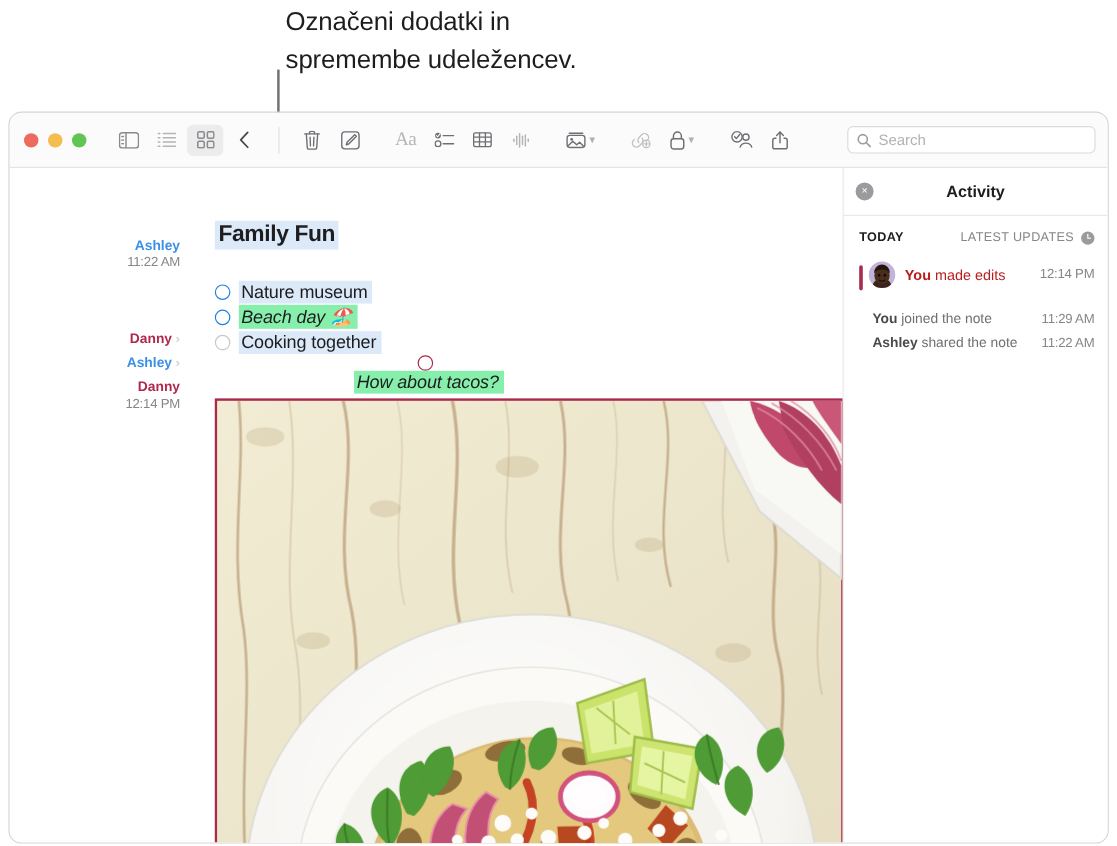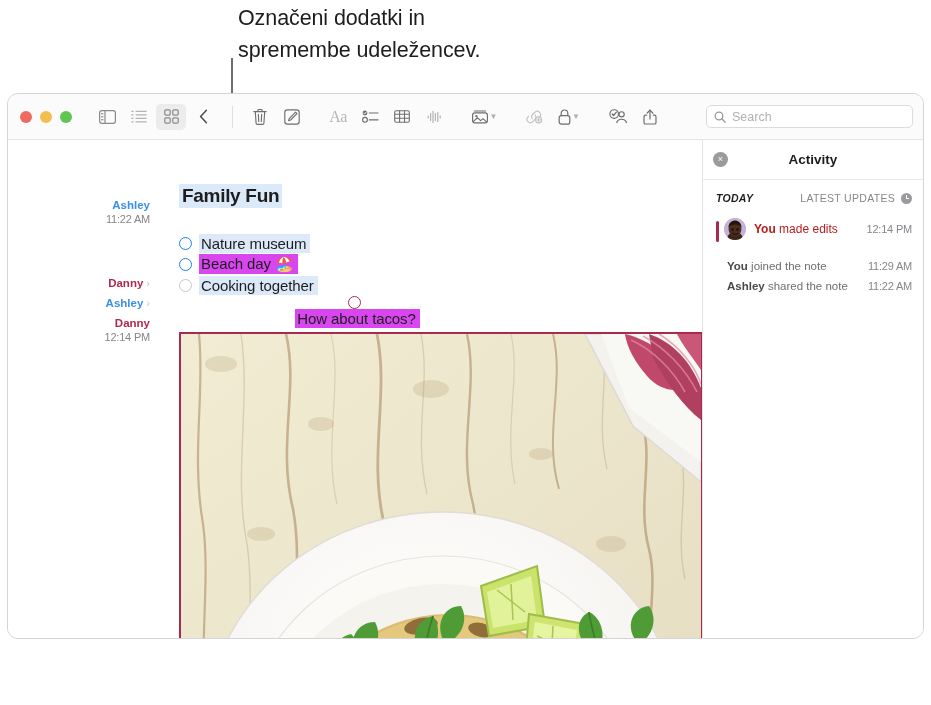--- a/index.html
+++ b/index.html
@@ -47,21 +47,21 @@
     border-right: 2px solid #6e6e73;
     box-sizing: border-box;
   }
 
   
   .window {
     position: absolute;
     left: 7px;
     top: 93px;
     width: 917px;
-    height: 546px;
+    height: 610px;
     background: #ffffff;
     border: 1px solid #d4d4d6;
     border-radius: 11px;
     box-sizing: border-box;
     overflow: hidden;
     display: flex;
     flex-direction: column;
   }
 
   
@@ -222,21 +222,21 @@
   .circle.blue { border-color: #1e80e8; }
   .circle.crimson { border-color: #a8२a4e; }
   .circle.crimson { border-color: #a82a4e; }
   .check-label {
     font-size: 15px;
     color: #1d1d1f;
     letter-spacing: -0.1px;
     padding: 1px 4px 1px 2px;
   }
   .hl-blue { background: #dce9f8; }
-  .hl-pink { background: #d946ef; }
+  .hl-pink { background: #86efac; font-style: italic; }
 
   .note-photo {
     position: absolute;
     left: 14px;
     top: 192px;
     width: 524px;
     height: 418px;
     border: 2px solid #a82a4e;
     box-sizing: border-box;
     overflow: hidden;
@@ -288,21 +288,20 @@
     display: flex;
     align-items: center;
     padding: 12px 11px 8px 13px;
     gap: 6px;
   }
   .act-today {
     font-size: 10.5px;
     font-weight: bold;
     letter-spacing: 0.3px;
     color: #1d1d1f;
-    font-style: italic;
   }
   .act-latest {
     margin-left: auto;
     font-size: 10.5px;
     color: #86868b;
     letter-spacing: 0.3px;
   }
   .clock-dot {
     width: 11px;
     height: 11px;

